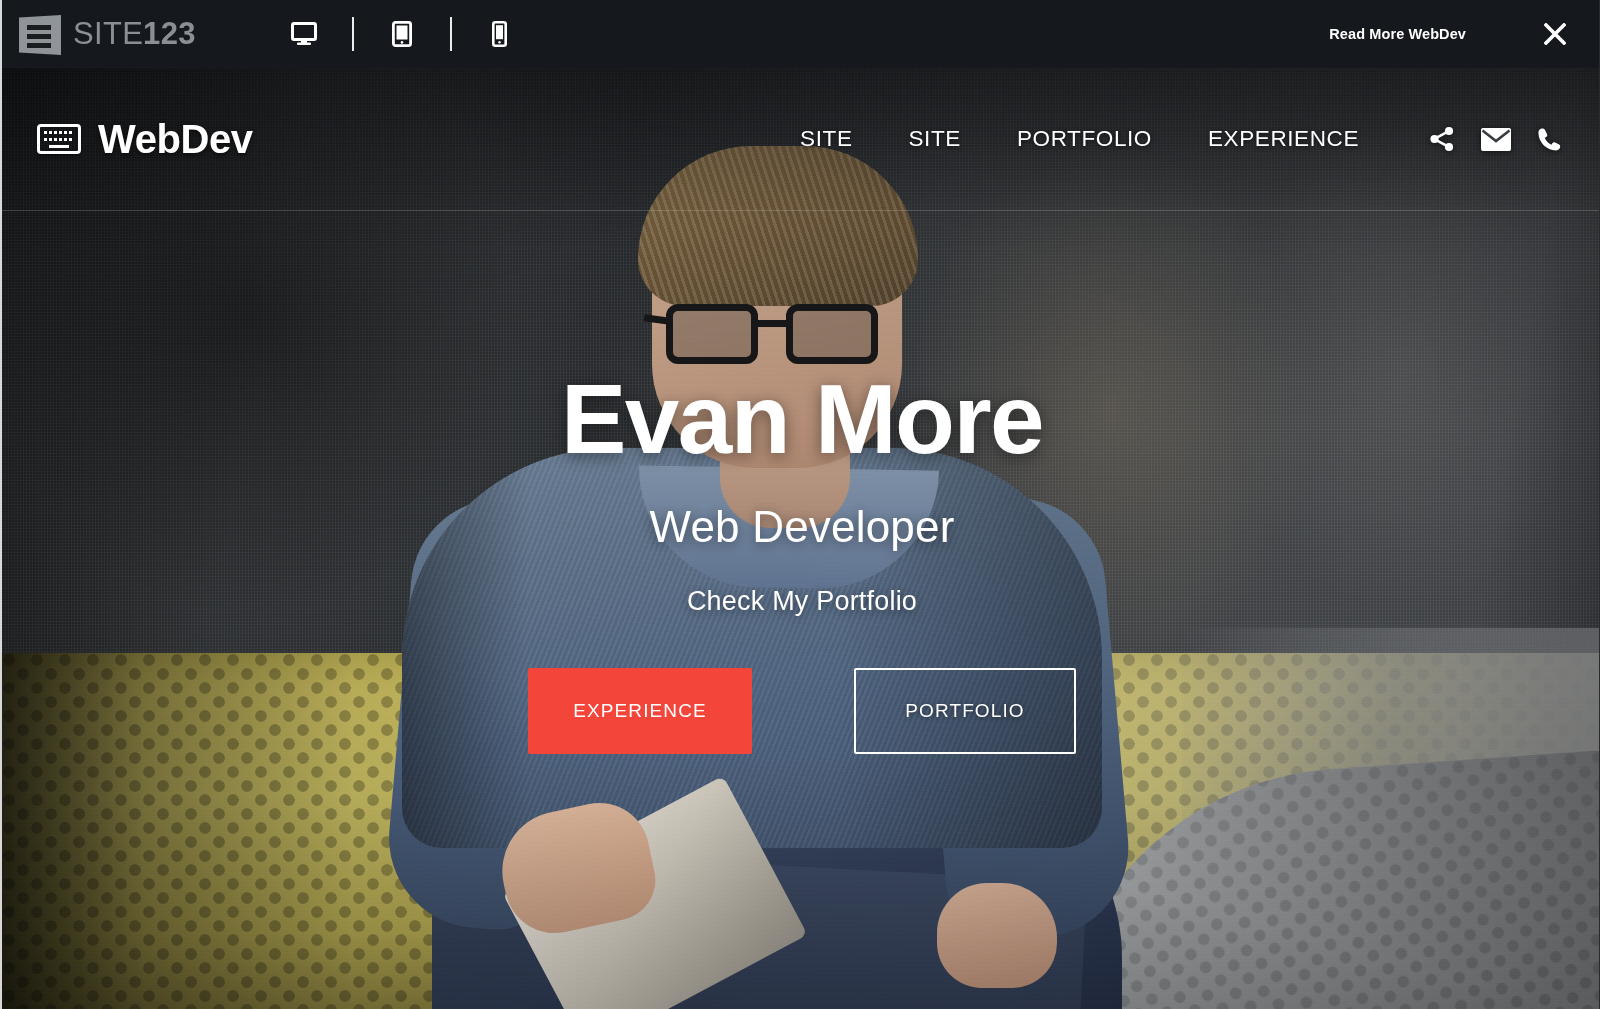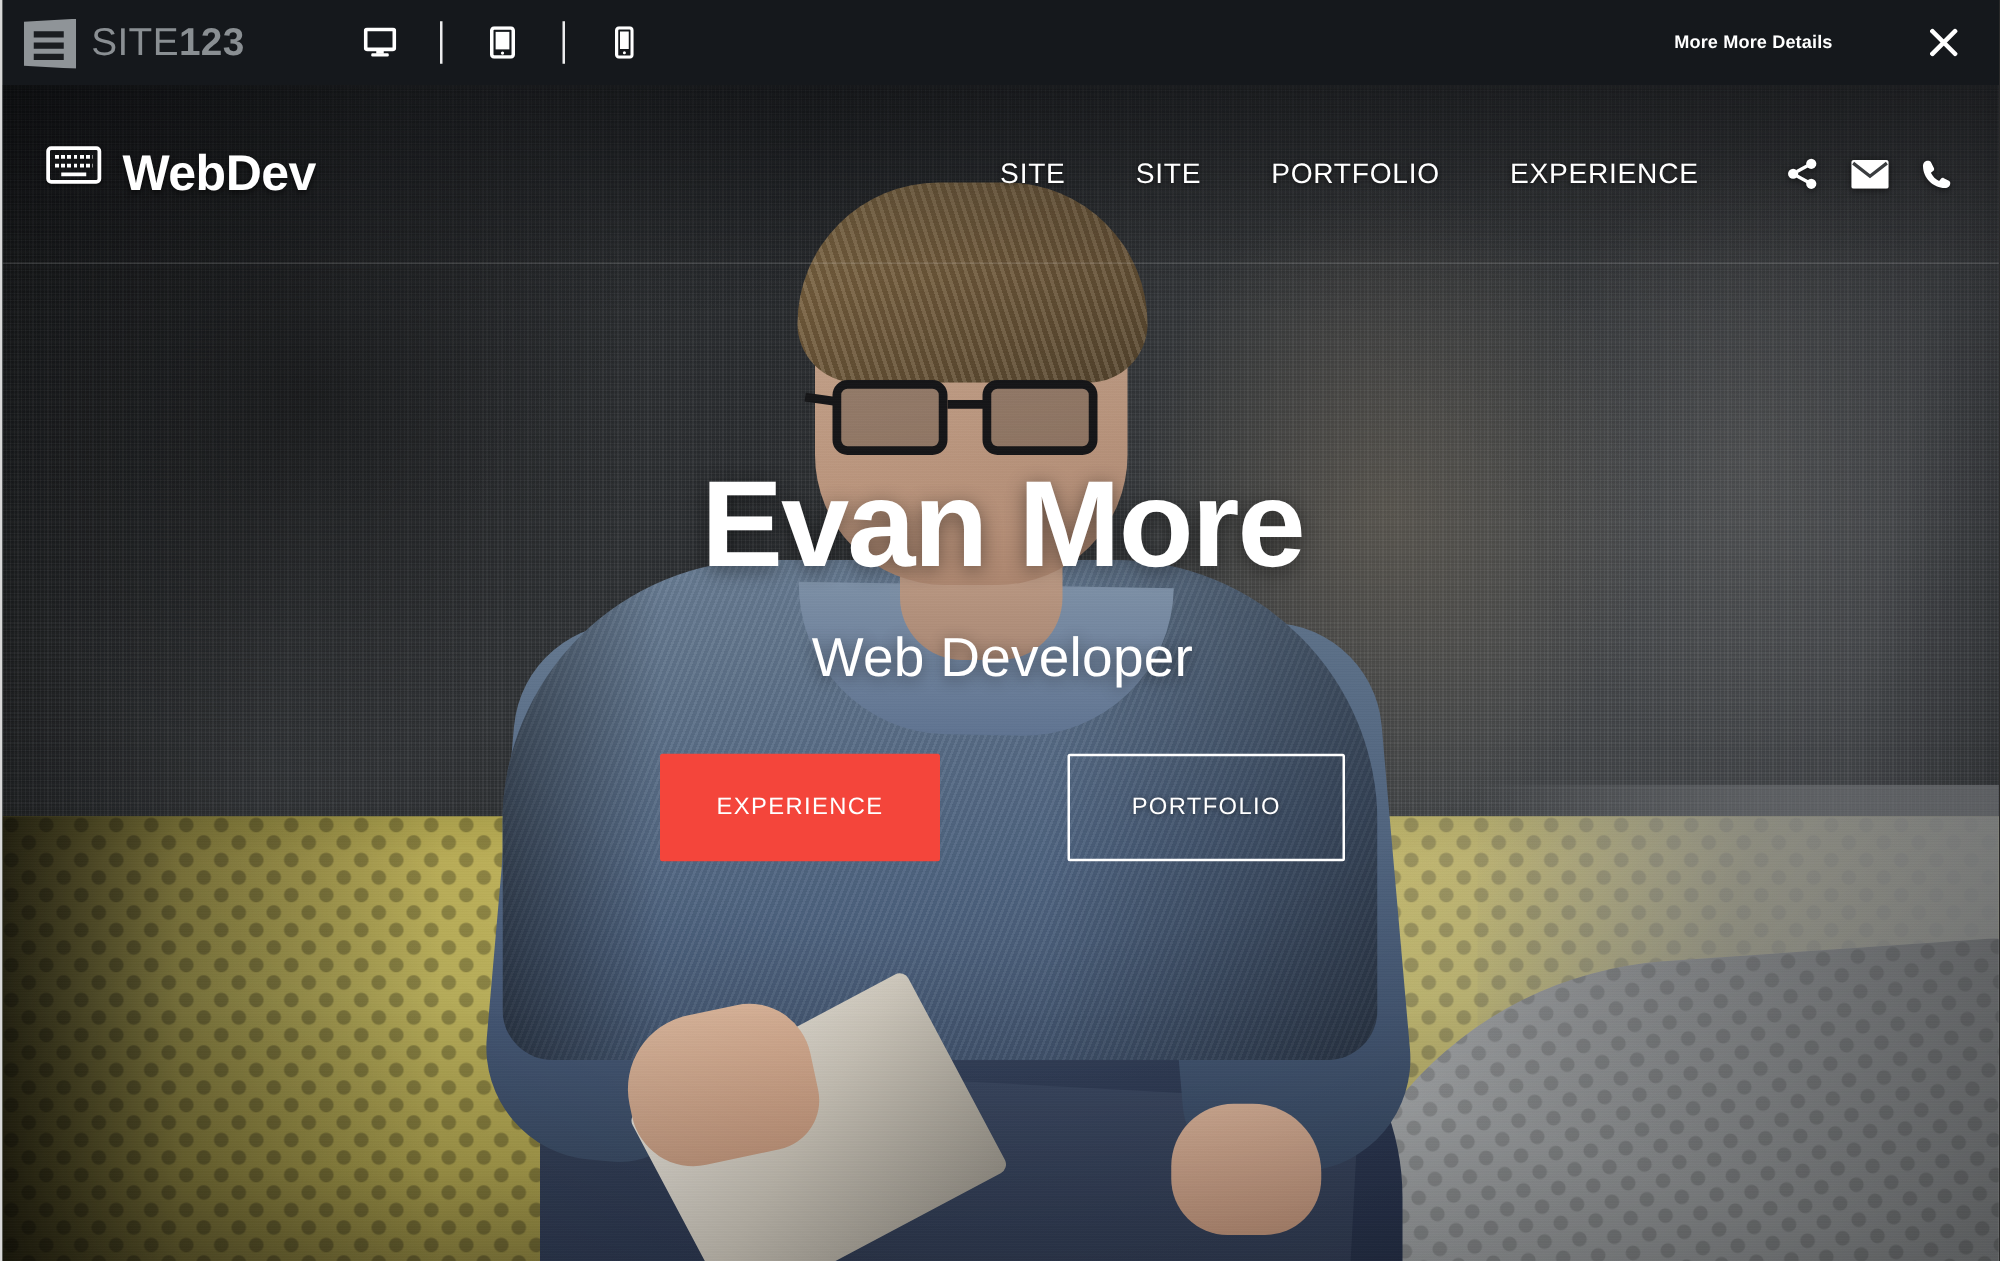--- a/index.html
+++ b/index.html
@@ -201,21 +201,21 @@
     position:absolute; inset:0; pointer-events:none; opacity:.35;
     background-image:repeating-linear-gradient(0deg, rgba(255,255,255,.035) 0 1px, rgba(0,0,0,.035) 1px 2px);
   }
 
   
   .site-header{
     position:absolute; left:0; top:0; width:1600px; height:143px; z-index:20;
     display:flex; align-items:center; padding:0 30px;
     border-bottom:1px solid rgba(255,255,255,.17);
   }
-  .brand{ display:flex; align-items:flex-start; gap:17px; margin-left:5px; }
+  .brand{ display:flex; align-items:center; gap:17px; margin-left:5px; }
   .kbd-icon{
     width:44px; height:30px; border:3px solid #ffffff; border-radius:4px; position:relative;
     box-shadow:0 1px 3px rgba(0,0,0,.55);
   }
   .kbd-icon i{ position:absolute; background:#ffffff; display:block; }
   .kbd-icon .r1{ left:4px; top:4px; width:30px; height:3px;
     background:repeating-linear-gradient(90deg,#fff 0 3px, transparent 3px 5px); }
   .kbd-icon .r2{ left:4px; top:11px; width:30px; height:3px;
     background:repeating-linear-gradient(90deg,#fff 0 3px, transparent 3px 5px); }
   .kbd-icon .r3{ left:9px; top:18px; width:20px; height:3px; }
@@ -298,21 +298,21 @@
       <div class="dev-btn">
         <svg class="ico" width="15" height="26" viewBox="0 0 15 26">
           <rect x="1.3" y="1.3" width="12.4" height="23.4" rx="2" fill="none" stroke="#fff" stroke-width="2.6"></rect>
           <rect x="4" y="4.2" width="7" height="14" fill="#fff"></rect>
           <circle cx="7.5" cy="21.2" r="1.2" fill="#fff"></circle>
         </svg>
       </div>
     </div>
 
     <div class="topbar-right">
-      <span class="read-more">More More Details</span>
+      <span class="read-more">Read More WebDev</span>
       <span class="close-x">
         <svg width="22" height="22" viewBox="0 0 22 22">
           <path d="M2 2 L20 20 M20 2 L2 20" stroke="#fff" stroke-width="3.6" stroke-linecap="square"></path>
         </svg>
       </span>
     </div>
   </div>
 
   <div class="hero">
 
@@ -383,20 +383,21 @@
               <path d="M5.2 1.6 C3 1.6 1.4 3.4 1.4 5.8 c0 9.6 8.2 17.6 17.6 17.6 2.4 0 4.2-1.7 4.2-3.9 0-.9-.4-1.5-1.1-1.9 l-4-2.1 c-.9-.5-1.9-.2-2.5.6 l-1.3 1.7 c-2.8-1.4-5.2-3.8-6.6-6.7 l1.8-1.3 c.8-.6 1-1.6.6-2.5 L8 3.1 C7.6 2.1 6.6 1.6 5.2 1.6 Z" fill="#fff"></path>
             </svg>
           </span>
         </span>
       </nav>
     </div>
 
     <div class="hero-content">
       <div class="hero-title">Evan More</div>
       <div class="hero-sub">Web Developer</div>
+      <div class="hero-tag">Check My Portfolio</div>
       <div class="hero-btns">
         <button class="btn-primary">EXPERIENCE</button>
         <button class="btn-ghost">PORTFOLIO</button>
       </div>
     </div>
 
   </div>
 </div>
 
 </body></html>

